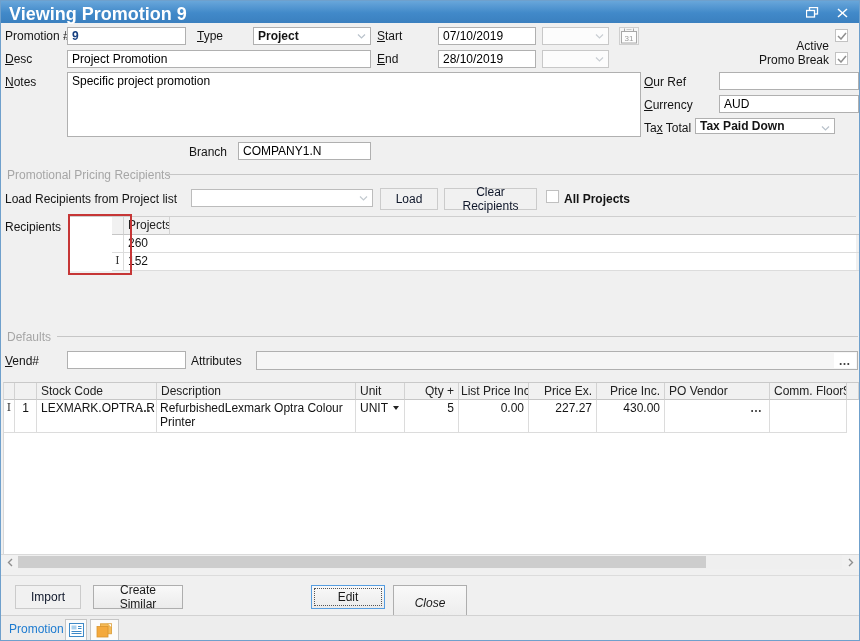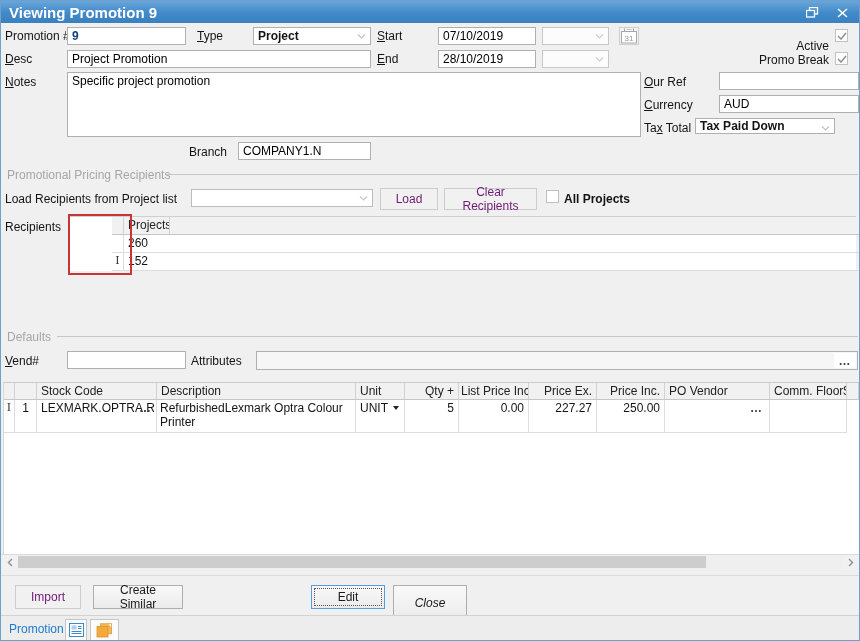--- a/index.html
+++ b/index.html
@@ -1,39 +1,39 @@
 <!DOCTYPE html>
 <html><head>
 <meta charset="utf-8">
 <style>
   html,body{margin:0;padding:0;background:#e8e8e8;}
   .win{position:relative;width:860px;height:641px;box-sizing:border-box;
        font-family:"Liberation Sans","DejaVu Sans",sans-serif;font-size:12px;color:#141414;
        background:#f0f0f0;border:1px solid #6fa0cc;overflow:hidden;}
   .titlebar{position:absolute;left:0;top:0;right:0;height:22px;
        background:linear-gradient(180deg,#68a6da 0%,#4189c9 55%,#3b80bf 100%);}
-  .title{position:absolute;left:8px;top:3px;color:#fff;font-weight:bold;font-size:15px;white-space:nowrap;}
+  .title{position:absolute;left:8px;top:3px;color:#fff;font-weight:bold;font-size:18px;white-space:nowrap;}
   .tbtn{position:absolute;top:3px;width:22px;height:17px;display:flex;align-items:center;justify-content:center;cursor:default;}
   .lbl{position:absolute;white-space:nowrap;line-height:16px;}
   .glbl{position:absolute;white-space:nowrap;color:#a6a6a6;line-height:14px;}
   .gline{position:absolute;height:1px;background:#c6c6c6;}
   .field{position:absolute;box-sizing:border-box;height:18px;background:#fff;border:1px solid #b0b0b0;
        font:inherit;color:#000;padding:0 4px;margin:0;}
   input.field{outline:none;}
   .bluebold{font-weight:bold;color:#163f80;}
   .combo{position:absolute;box-sizing:border-box;height:18px;background:#fff;border:1px solid #b0b0b0;
        display:flex;align-items:center;padding:0 16px 0 4px;white-space:nowrap;font-weight:bold;}
   .combo .chev{position:absolute;right:4px;top:6px;}
   .combo.dis{background:#fcfcfc;border-color:#c8c8c8;}
   .cb{position:absolute;width:13px;height:13px;box-sizing:border-box;background:#fff;border:1px solid #b3b3b3;
        display:flex;align-items:center;justify-content:center;}
   .cb.dis{border-color:#c2c2c2;}
   .btn{position:absolute;box-sizing:border-box;display:flex;align-items:center;justify-content:center;
        background:linear-gradient(#f9f9f9,#ebebeb);border:1px solid #aeaeae;font:inherit;color:#1a1a1a;cursor:default;}
-  .btn.dis{color:#701a75;border-color:#cbcbcb;background:#f1f1f1;}
+  .btn.dis{color:#0f172a;border-color:#cbcbcb;background:#f1f1f1;}
   .btn.focus{border:1px solid #569de0;outline:1px dotted #555;outline-offset:-4px;}
   textarea.notes{position:absolute;box-sizing:border-box;background:#fff;border:1px solid #b0b0b0;
        font:inherit;padding:1px 4px;resize:none;outline:none;overflow:hidden;}
   .grid{position:absolute;background:#fff;box-sizing:border-box;}
   .grow{display:flex;box-sizing:border-box;}
   .gcell{position:relative;box-sizing:border-box;border-right:1px solid #dcdcdc;border-bottom:1px solid #dcdcdc;
        padding:1px 4px;overflow:hidden;white-space:nowrap;flex:0 0 auto;}
   .ghead .gcell{background:#f1f1f1;border-right:1px solid #d2d2d2;border-bottom:1px solid #c6c6c6;color:#222;}
   .gfill{border:none;background:transparent;flex:1 1 auto;}
   .num{text-align:right;}
@@ -217,21 +217,21 @@
         <span class="dots" style="position:absolute;right:4px;top:1px;">…</span>
       </div>
       <div class="gcell" style="width:199px;white-space:normal;line-height:14px;padding:1px 3px;">RefurbishedLexmark Optra Colour Printer</div>
       <div class="gcell" style="width:49px;">
         <span>UNIT</span>
         <span style="position:absolute;right:5px;top:6px;width:0;height:0;border:3.5px solid transparent;border-top:4px solid #222;"></span>
       </div>
       <div class="gcell num" style="width:54px;">5</div>
       <div class="gcell num" style="width:70px;">0.00</div>
       <div class="gcell num" style="width:68px;">227.27</div>
-      <div class="gcell num" style="width:68px;">250.00</div>
+      <div class="gcell num" style="width:68px;">430.00</div>
       <div class="gcell" style="width:105px;">
         <span></span>
         <span class="dots" style="position:absolute;right:6px;top:1px;">…</span>
       </div>
       <div class="gcell num" style="width:77px;"></div>
       <div class="gcell gfill"></div>
     </div>
   </div>
 
   <div class="hscroll">

